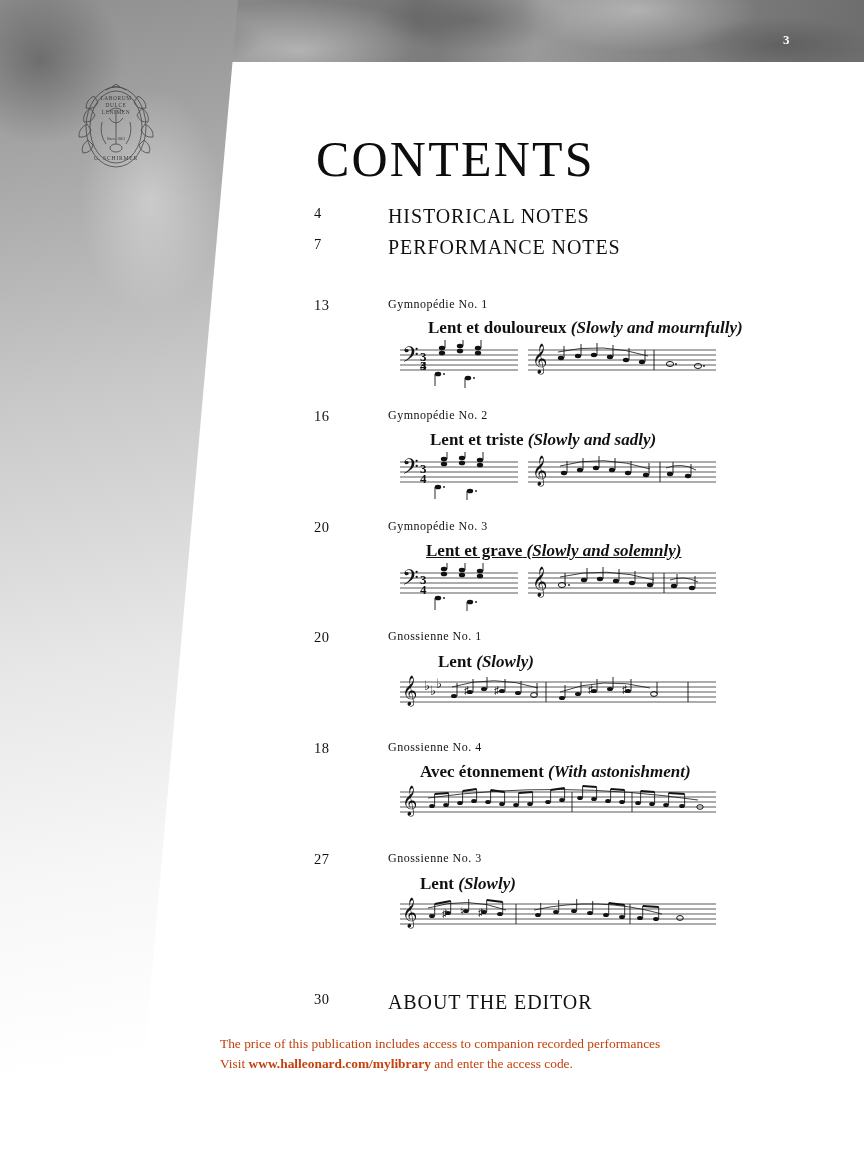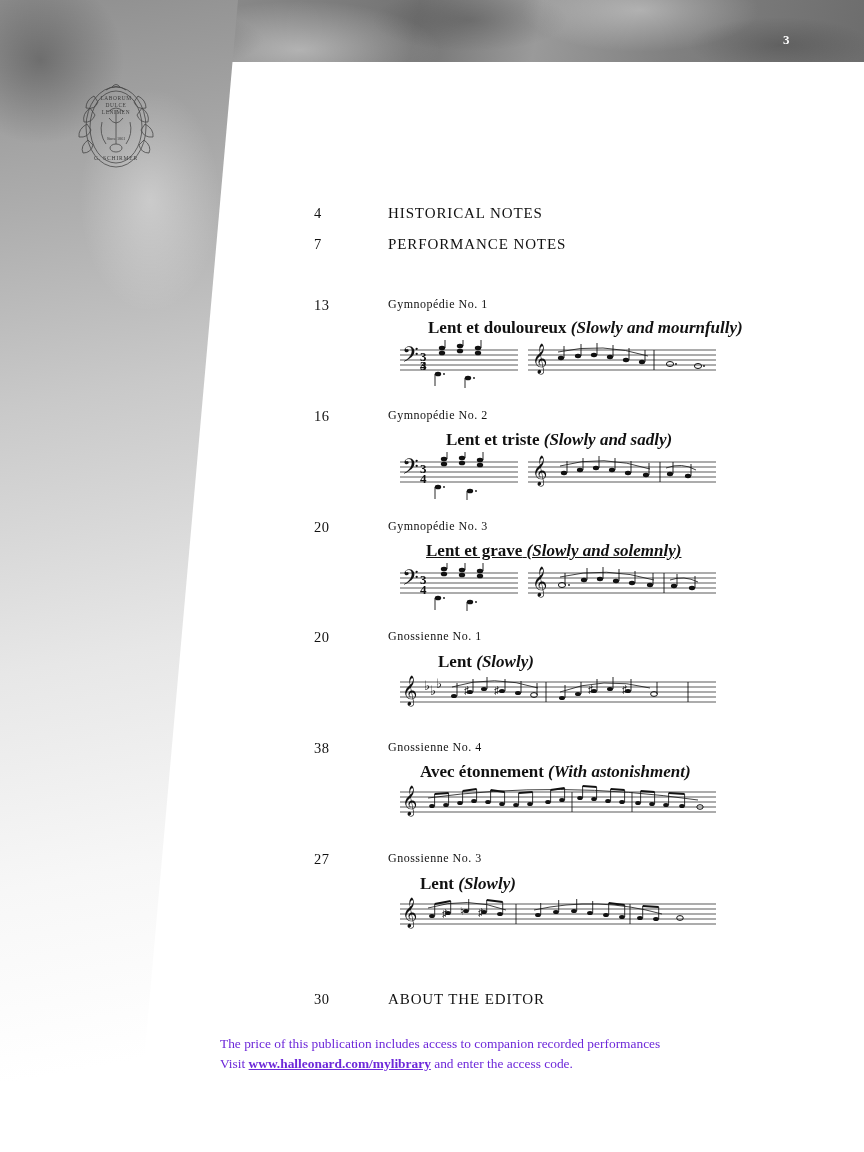--- a/index.html
+++ b/index.html
@@ -104,21 +104,21 @@
     letter-spacing: 0.4px;
   }
   .entry .ttl {
     position: absolute;
     left: 88px;
     top: 0;
     font-size: 12px;
     letter-spacing: 0.5px;
   }
   .entry .ttl.caps {
-    font-size: 15px;
+    font-size: 20px;
     letter-spacing: 0.9px;
   }
 
   
   .incipit {
     position: absolute;
     left: 388px;
     width: 320px;
   }
   .tempo {
@@ -135,23 +135,23 @@
   .stave { position: absolute; }
 
   
   .footer {
     position: absolute;
     left: 220px;
     top: 1034px;
     width: 500px;
     font-size: 13.4px;
     line-height: 19.5px;
-    color: #6d28d9;
-  }
-  .footer b { font-weight: bold; text-decoration: underline; }
+    color: #c2410c;
+  }
+  .footer b { font-weight: bold; }
 </style>
 </head>
 <body>
 
 <div class="page">
 
   <div class="top-band"></div>
   <div class="left-band"></div>
   <div class="left-band-shade"></div>
 
@@ -181,20 +181,21 @@
       <path d="M34 44 q-3 12 4 22"></path>
       <path d="M62 44 q3 12 -4 22"></path>
     </g>
     <text x="48" y="22" font-family="Liberation Serif, serif" font-size="5.4" fill="#2a2a2a" text-anchor="middle" letter-spacing="0.6">LABORUM</text>
     <text x="48" y="29" font-family="Liberation Serif, serif" font-size="5.4" fill="#2a2a2a" text-anchor="middle" letter-spacing="0.6">DULCE</text>
     <text x="48" y="36" font-family="Liberation Serif, serif" font-size="5.4" fill="#2a2a2a" text-anchor="middle" letter-spacing="0.6">LENIMEN</text>
     <text x="48" y="62" font-family="Liberation Serif, serif" font-size="4.2" fill="#2a2a2a" text-anchor="middle">Since 1861</text>
     <text x="48" y="82" font-family="Liberation Serif, serif" font-size="5.6" fill="#2a2a2a" text-anchor="middle" letter-spacing="0.8">G. SCHIRMER</text>
   </svg>
 
+  <h1 class="contents-title">CONTENTS</h1>
 
   <div class="entry" style="top:205px;">
     <span class="pg">4</span>
     <span class="ttl caps">HISTORICAL NOTES</span>
   </div>
   <div class="entry" style="top:236px;">
     <span class="pg">7</span>
     <span class="ttl caps">PERFORMANCE NOTES</span>
   </div>
 
@@ -267,21 +268,21 @@
       <circle cx="278" cy="24" r="0.9" fill="#111"></circle>
         <circle cx="306" cy="26" r="0.9" fill="#111"></circle>
     </svg>
   </div>
 
   <div class="entry" style="top:408px;">
     <span class="pg">16</span>
     <span class="ttl">Gymnopédie No. 2</span>
   </div>
   <div class="incipit" style="top:430px;">
-    <div class="tempo" style="left:42px; top:0;margin-left:16px;">
+    <div class="tempo" style="left:42px; top:0;">
       <span>Lent et triste</span>
       <em>(Slowly and sadly)</em>
     </div>
     <svg class="stave" style="left:10px; top:22px;" width="320" height="48" viewBox="0 0 320 48">
       <g stroke="#111" stroke-width="0.7">
         <line x1="2" y1="10" x2="120" y2="10"></line>
           <line x1="2" y1="15" x2="120" y2="15"></line>
         <line x1="2" y1="20" x2="120" y2="20"></line>
           <line x1="2" y1="25" x2="120" y2="25"></line>
         <line x1="2" y1="30" x2="120" y2="30"></line>
@@ -470,21 +471,21 @@
           <text x="96" y="22">♯</text>
         <text x="190" y="21">♯</text>
           <text x="224" y="21">♯</text>
       </g>
       <path d="M54 15 Q96 2 140 16" stroke="#111" stroke-width="0.8" fill="none"></path>
       <path d="M162 20 Q205 4 252 16" stroke="#111" stroke-width="0.8" fill="none"></path>
     </svg>
   </div>
 
   <div class="entry" style="top:740px;">
-    <span class="pg">38</span>
+    <span class="pg">18</span>
     <span class="ttl">Gnossienne No. 4</span>
   </div>
   <div class="incipit" style="top:762px;">
     <div class="tempo" style="left:32px; top:0;text-align:center;">
       <span>Avec étonnement</span>
       <em>(With astonishment)</em>
     </div>
     <svg class="stave" style="left:10px; top:20px;" width="320" height="48" viewBox="0 0 320 48">
       <g stroke="#111" stroke-width="0.7">
         <line x1="2" y1="10" x2="318" y2="10"></line>

